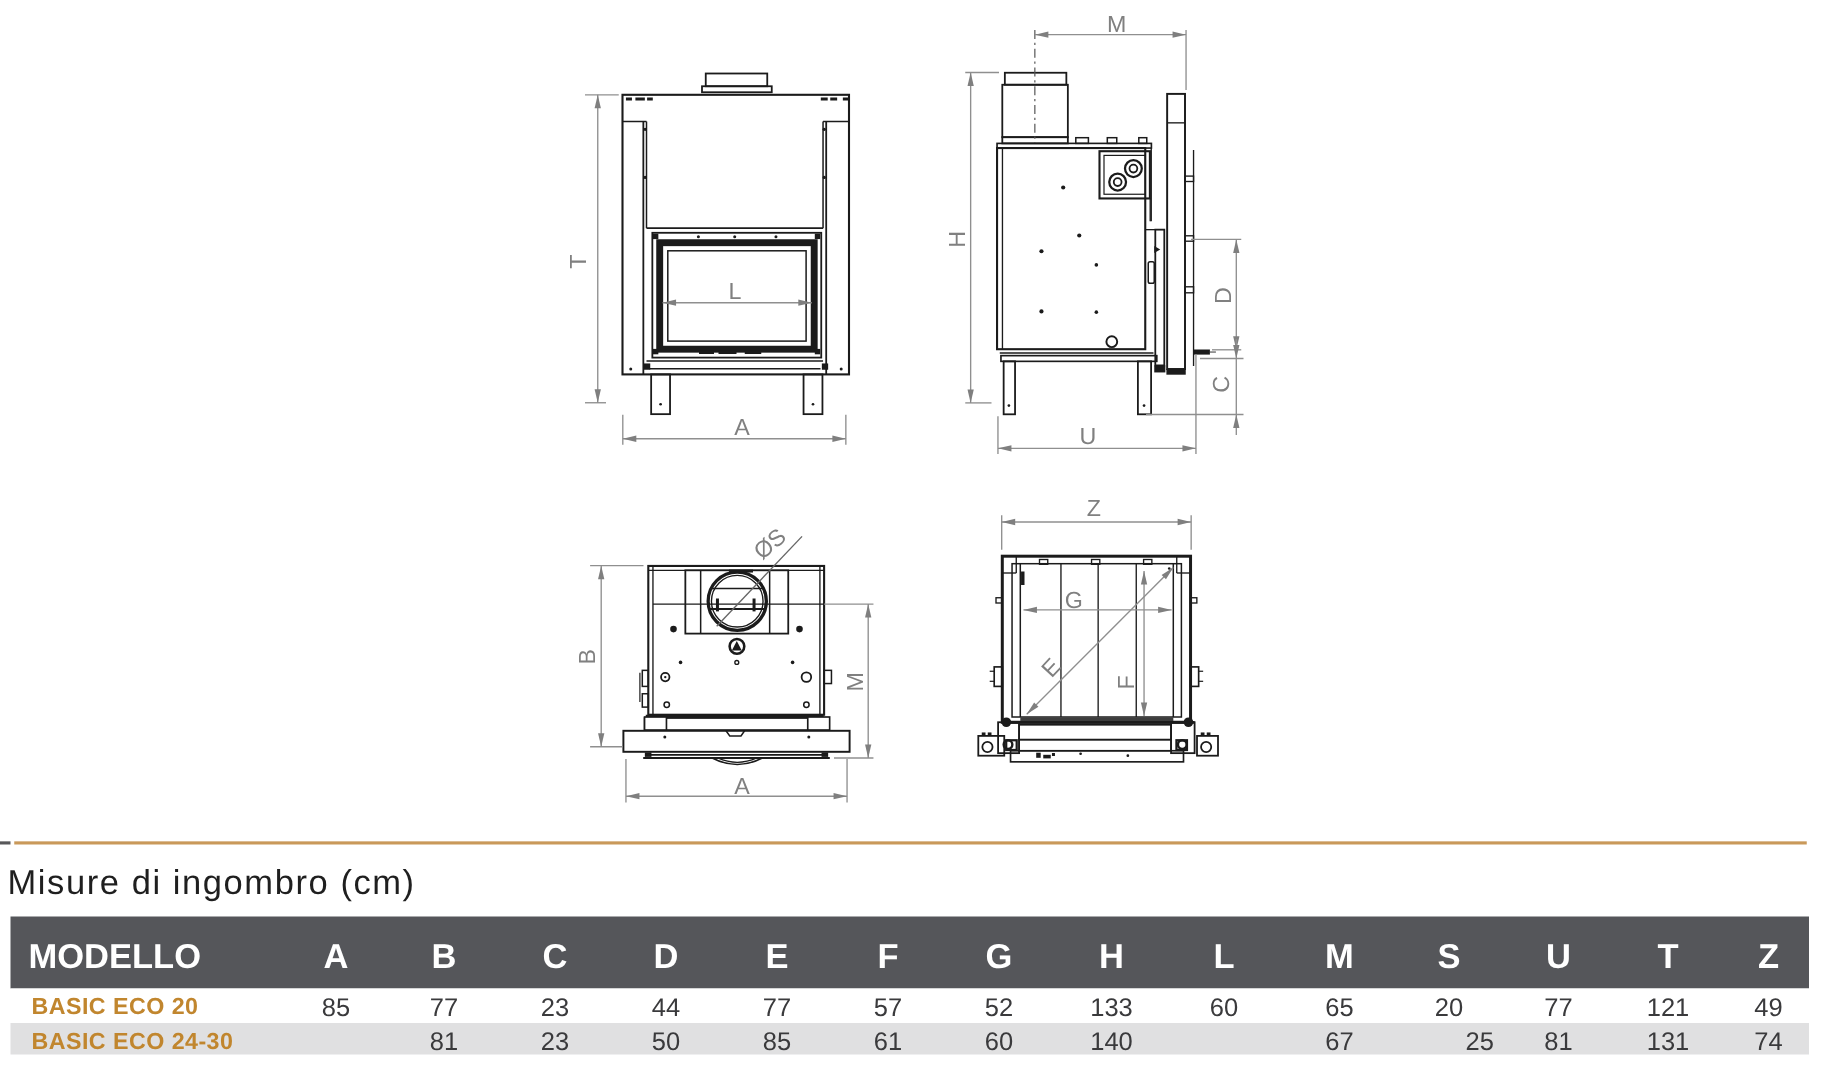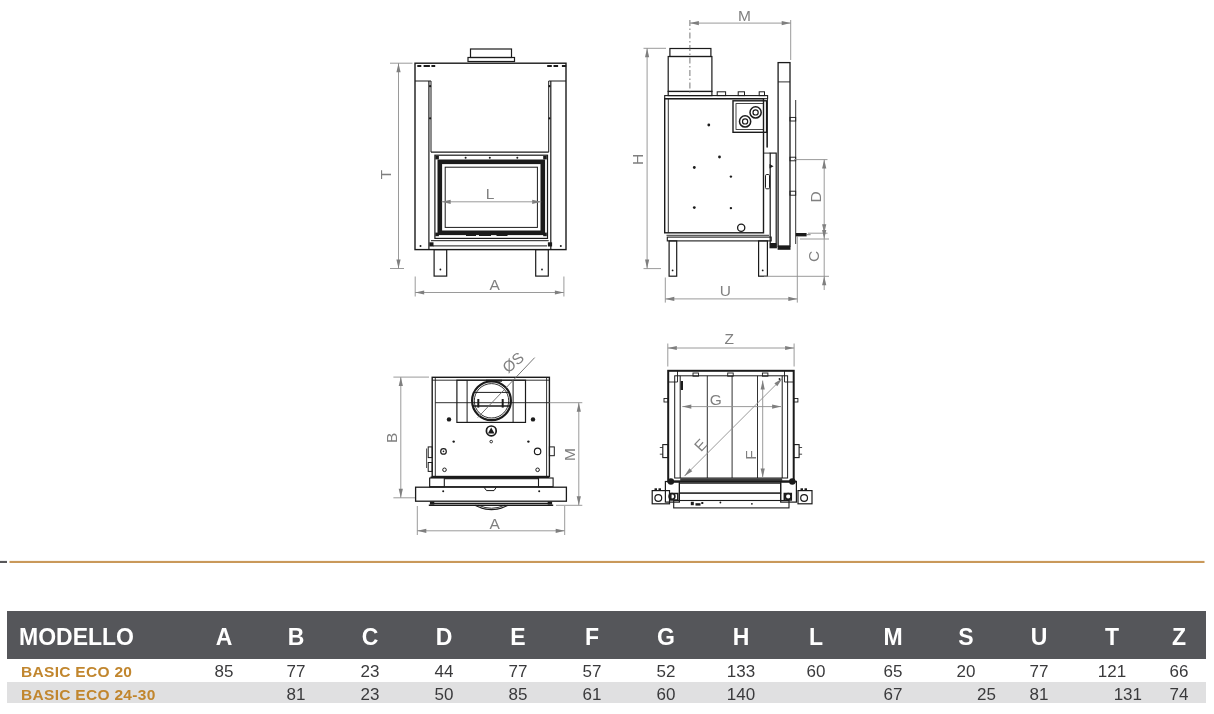--- a/index.html
+++ b/index.html
@@ -378,20 +378,21 @@
 <polygon points="762.7,380.6 764.8,389.6 760.6,389.6" fill="#7f7f7f"></polygon>
 <polygon points="762.7,477.4 760.6,468.4 764.8,468.4" fill="#7f7f7f"></polygon>
 <text x="756.0" y="455.0" font-size="15.5" fill="#808080" text-anchor="middle" transform="rotate(-90 756.0 455.0)">F</text>
 </g>
 
 <rect x="0" y="560.9" width="7" height="2.1" fill="#58585a"></rect>
 
 <rect x="9.5" y="560.9" width="1195" height="2.1" fill="#c9995a"></rect>
 </svg>
 
+<div class="hd">Misure di ingombro (cm)</div>
 
 <div class="thead"></div>
 
 <div class="row1"></div>
 
 <div class="row2"></div>
 
 <div class="mlab">MODELLO</div>
 
 <div class="hcell" style="left:194px; top:611px;">A</div>
@@ -445,21 +446,21 @@
 <div class="vcell" style="left:786px; top:662px;">60</div>
 
 <div class="vcell" style="left:863px; top:662px;">65</div>
 
 <div class="vcell" style="left:936px; top:662px;">20</div>
 
 <div class="vcell" style="left:1009px; top:662px;">77</div>
 
 <div class="vcell" style="left:1082px; top:662px;">121</div>
 
-<div class="vcell" style="left:1149px; top:662px;">66</div>
+<div class="vcell" style="left:1149px; top:662px;">49</div>
 
 <div class="vcell" style="left:194px; top:685px;margin-top:36px;">93</div>
 
 <div class="vcell" style="left:266px; top:685px;">81</div>
 
 <div class="vcell" style="left:340px; top:685px;">23</div>
 
 <div class="vcell" style="left:414px; top:685px;">50</div>
 
 <div class="vcell" style="left:488px; top:685px;">85</div>
@@ -471,16 +472,16 @@
 <div class="vcell" style="left:711px; top:685px;">140</div>
 
 <div class="vcell" style="left:786px; top:685px;margin-top:40px;">68</div>
 
 <div class="vcell" style="left:863px; top:685px;">67</div>
 
 <div class="vcell" style="left:936px; top:685px;text-align:right;">25</div>
 
 <div class="vcell" style="left:1009px; top:685px;">81</div>
 
-<div class="vcell" style="left:1082px; top:685px;text-align:right;">131</div>
+<div class="vcell" style="left:1082px; top:685px;">131</div>
 
 <div class="vcell" style="left:1149px; top:685px;">74</div>
 </div>
 
 </body></html>

